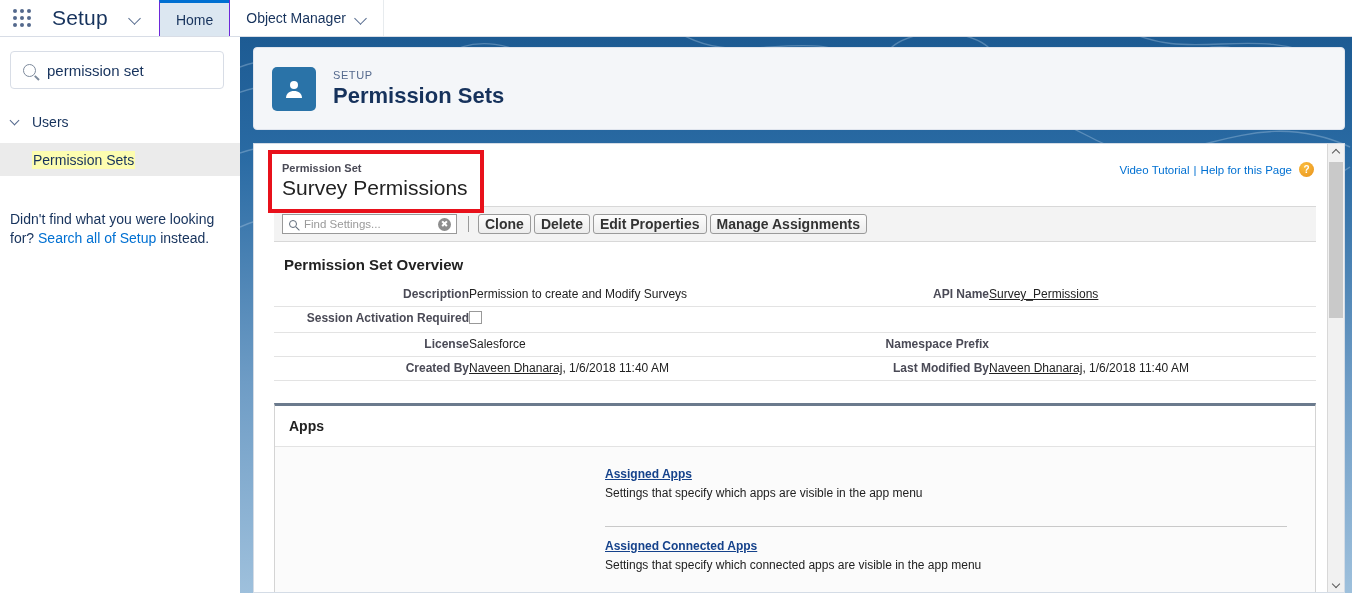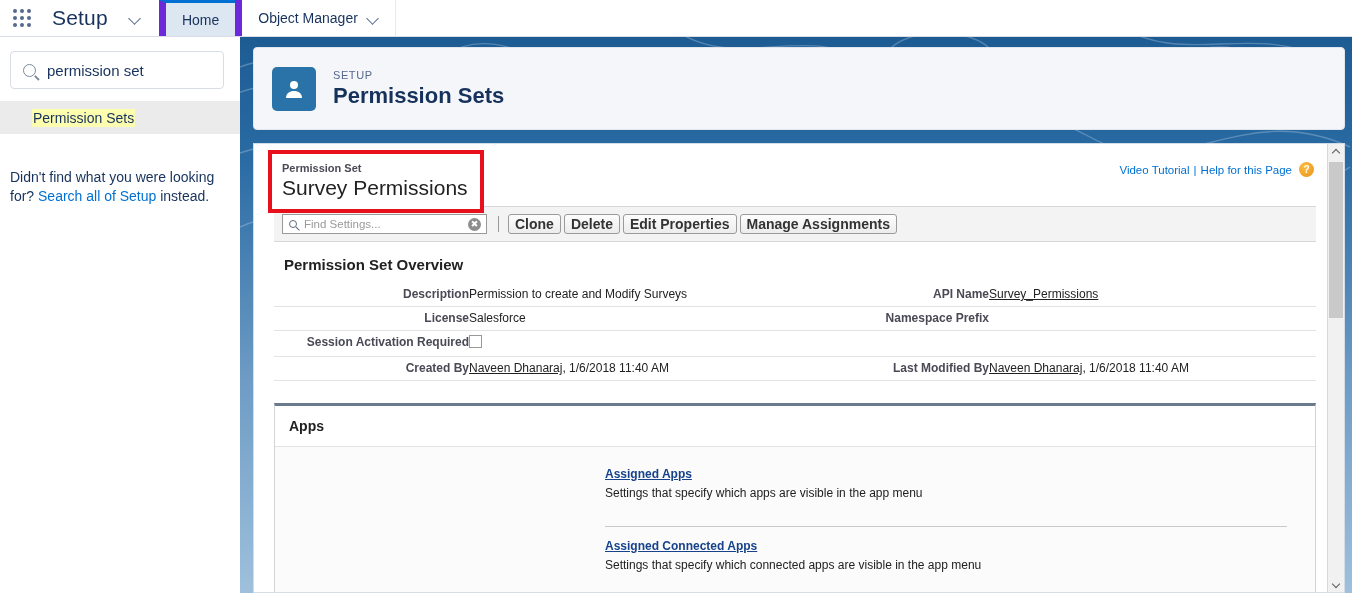--- a/index.html
+++ b/index.html
@@ -35,21 +35,21 @@
   .chev { width: 11px; height: 11px; position: relative; display: inline-block; }
   .chev::before {
     content: ""; position: absolute; left: 0; top: 1px;
     width: 8px; height: 8px;
     border-right: 1.6px solid #54698d; border-bottom: 1.6px solid #54698d;
     transform: rotate(45deg);
   }
   .nav-tab {
     display: flex; align-items: center; gap: 10px;
     padding: 0 16px; font-size: 14px; color: #16325c;
-    border-left: 7px solid #6d28d9; cursor: pointer;
+    border-left: 1px solid #6d28d9; cursor: pointer;
     position: relative;
   }
   .nav-tab.active {
     background: #dce7f1;
     border-top: 3px solid #0070d2;
     padding-top: 0;
   }
   #nav-spacer { flex: 1; border-left: 1px solid #e7ebee; }
 
   
@@ -167,21 +167,21 @@
 
   
   #toolbar {
     margin: 0 12px 0 20px; height: 36px;
     border-top: 1px solid #d8d8d8; border-bottom: 1px solid #d8d8d8;
     background: #f3f3f3;
     display: flex; align-items: center; gap: 0;
     padding: 0 8px;
   }
   #find-settings-box {
-    position: relative; width: 205px; height: 20px; background: #fff;
+    position: relative; width: 175px; height: 20px; background: #fff;
     border: 1px solid #999; display: flex; align-items: center;
   }
   .mag-sm {
     width: 8px; height: 8px; border: 1.4px solid #5f6b7a; border-radius: 50%;
     position: relative; margin: 0 5px 0 6px; flex: none;
   }
   .mag-sm::after {
     content: ""; position: absolute; right: -4px; bottom: -2px;
     width: 5px; height: 1.4px; background: #5f6b7a; transform: rotate(45deg);
   }
@@ -307,20 +307,24 @@
 </div>
 
 <div id="sidebar">
   <div id="setup-search-wrap">
     <div id="setup-search-box">
       <span class="mag"></span>
       <input id="setup-search-input" type="text" value="permission set" style="">
     </div>
   </div>
 
+  <div class="tree-node">
+    <span class="chev-small"></span>
+    <span>Users</span>
+  </div>
 
   <div id="sidebar-item-permission-sets">
     <span class="hl">Permission Sets</span>
   </div>
 
   <div id="sidebar-footnote">
     <span>Didn't find what you were looking for? </span><a>Search all of Setup</a><span> instead.</span>
   </div>
 </div>
 
@@ -401,31 +405,31 @@
         <tbody>
           <tr>
             <td class="lbl">Description</td>
             <td class="val">Permission to create and Modify Surveys</td>
             <td class="lbl">API Name</td>
             <td class="val">
               <a>Survey_Permissions</a>
             </td>
           </tr>
           <tr>
-            <td class="lbl">License</td>
-            <td class="val">Salesforce</td>
-            <td class="lbl">Namespace Prefix</td>
-            <td class="val"></td>
-          </tr>
-          <tr>
             <td class="lbl">Session Activation Required</td>
             <td class="val">
               <span class="cb"></span>
             </td>
             <td class="lbl"></td>
+            <td class="val"></td>
+          </tr>
+          <tr>
+            <td class="lbl">License</td>
+            <td class="val">Salesforce</td>
+            <td class="lbl">Namespace Prefix</td>
             <td class="val"></td>
           </tr>
           <tr>
             <td class="lbl">Created By</td>
             <td class="val"><a>Naveen Dhanaraj</a><span>, 1/6/2018 11:40 AM</span></td>
             <td class="lbl">Last Modified By</td>
             <td class="val"><a>Naveen Dhanaraj</a><span>, 1/6/2018 11:40 AM</span></td>
           </tr>
         </tbody>
       </table>

